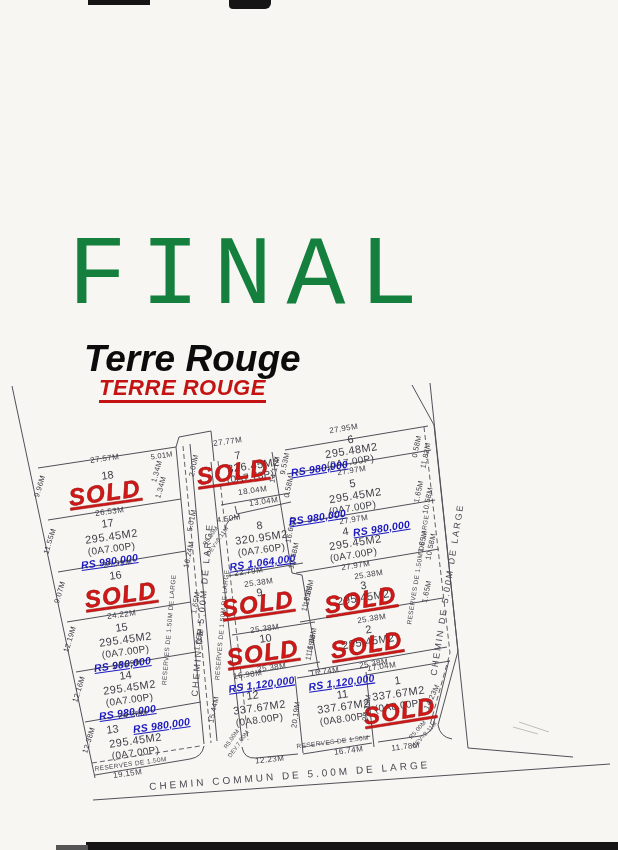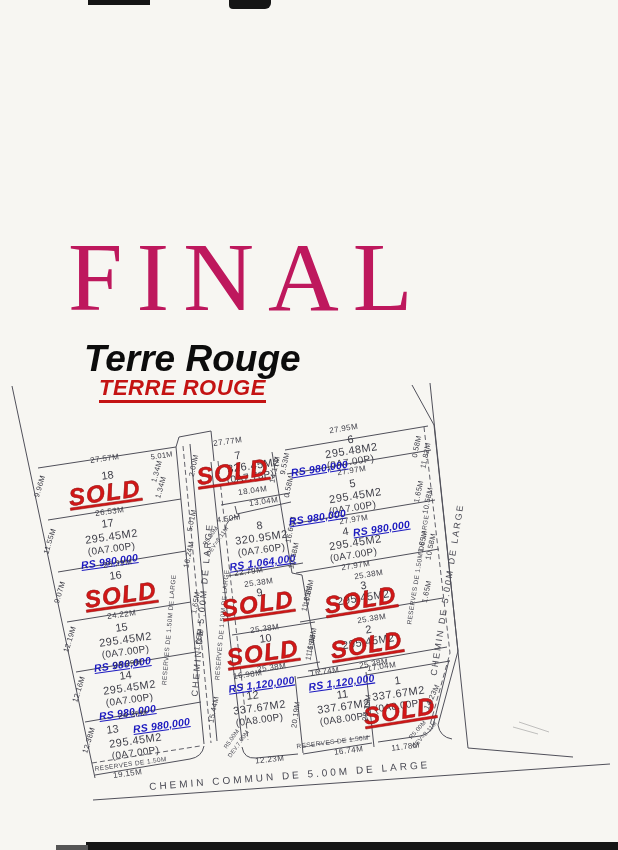--- a/index.html
+++ b/index.html
@@ -1,20 +1,20 @@
 <!DOCTYPE html>
 <html><head>
 <meta charset="utf-8">
 <style>
   html,body{margin:0;padding:0;}
   .page{position:relative;width:618px;height:850px;background:#f7f6f2;overflow:hidden;
         font-family:"Liberation Sans",sans-serif;}
   .scan{position:absolute;background:#151515;}
-  .final{position:absolute;left:68px;top:228px;font-family:Liberation Serif, serif;
-         font-size:98px;color:#be185d;letter-spacing:14px;line-height:1;}
+  .final{position:absolute;left:68px;top:228px;font-family:Liberation Mono, monospace;
+         font-size:98px;color:#15803d;letter-spacing:14px;line-height:1;}
   .title-script{position:absolute;left:84px;top:340px;font-size:37px;font-weight:bold;
          font-style:italic;color:#0c0c0c;line-height:1;}
   .title-red{position:absolute;left:99px;top:377px;font-size:22px;font-weight:bold;
          font-style:italic;color:#c41313;line-height:1;border-bottom:3px solid #c41313;
          padding-bottom:1px;letter-spacing:.5px;}
   svg{position:absolute;left:0;top:375px;}
   svg text{font-family:"Liberation Sans",sans-serif;fill:#3d3d47;text-anchor:middle;}
   .ln{stroke:#50505a;stroke-width:1;fill:none;}
   .lnd{stroke:#50505a;stroke-width:.9;fill:none;stroke-dasharray:5 3;}
   .pencil{stroke:#b0b0ae;stroke-width:.8;fill:none;}

